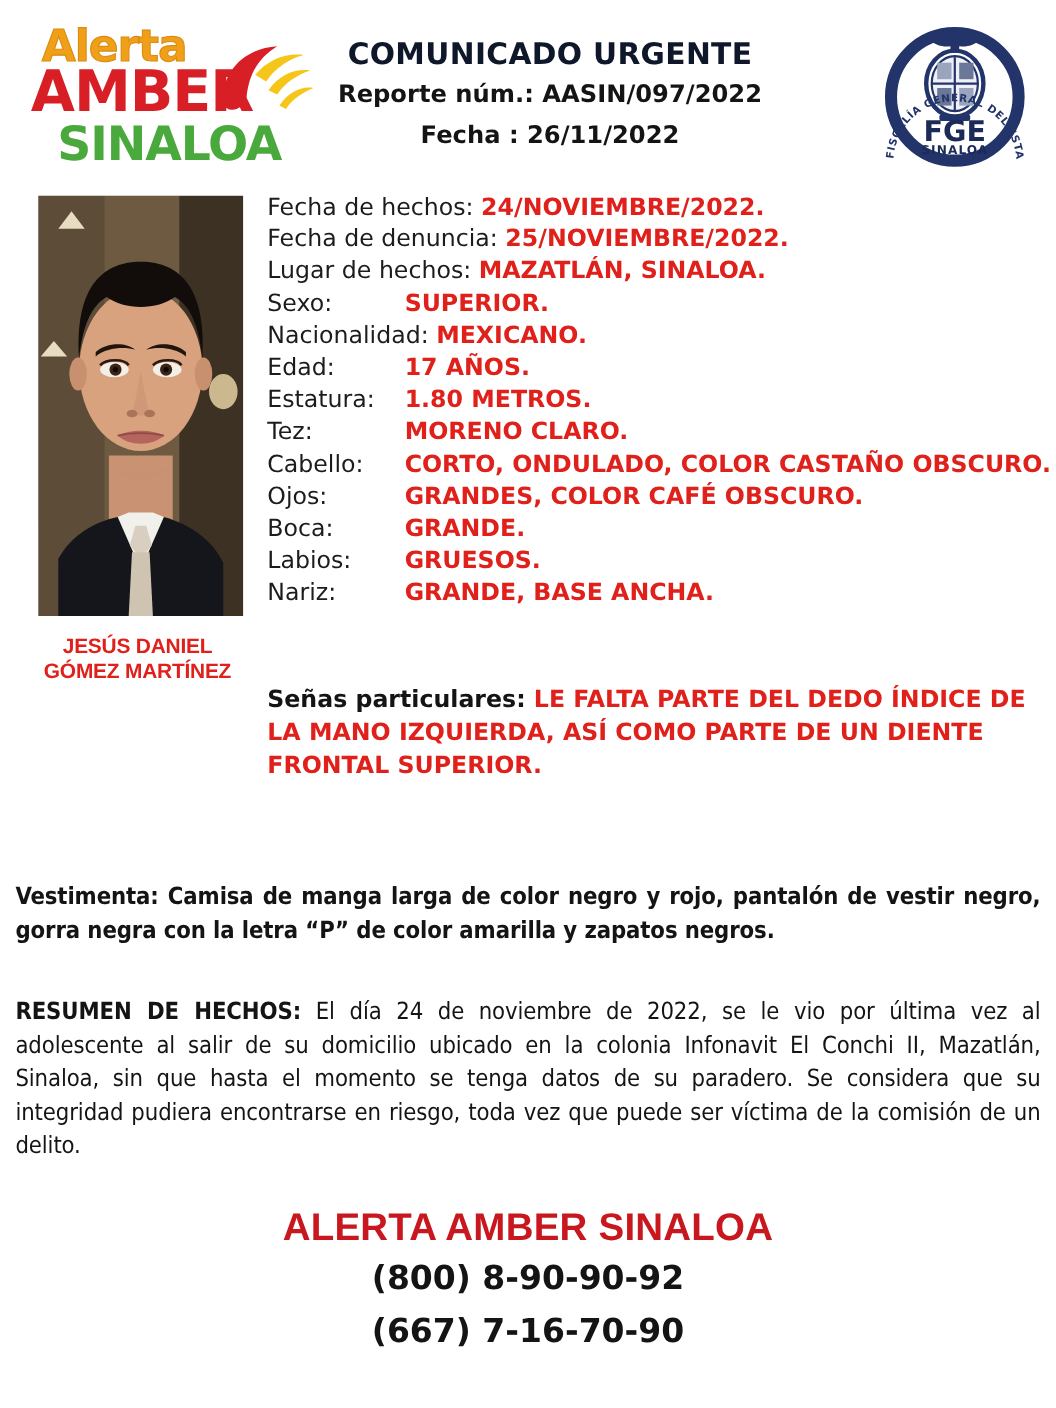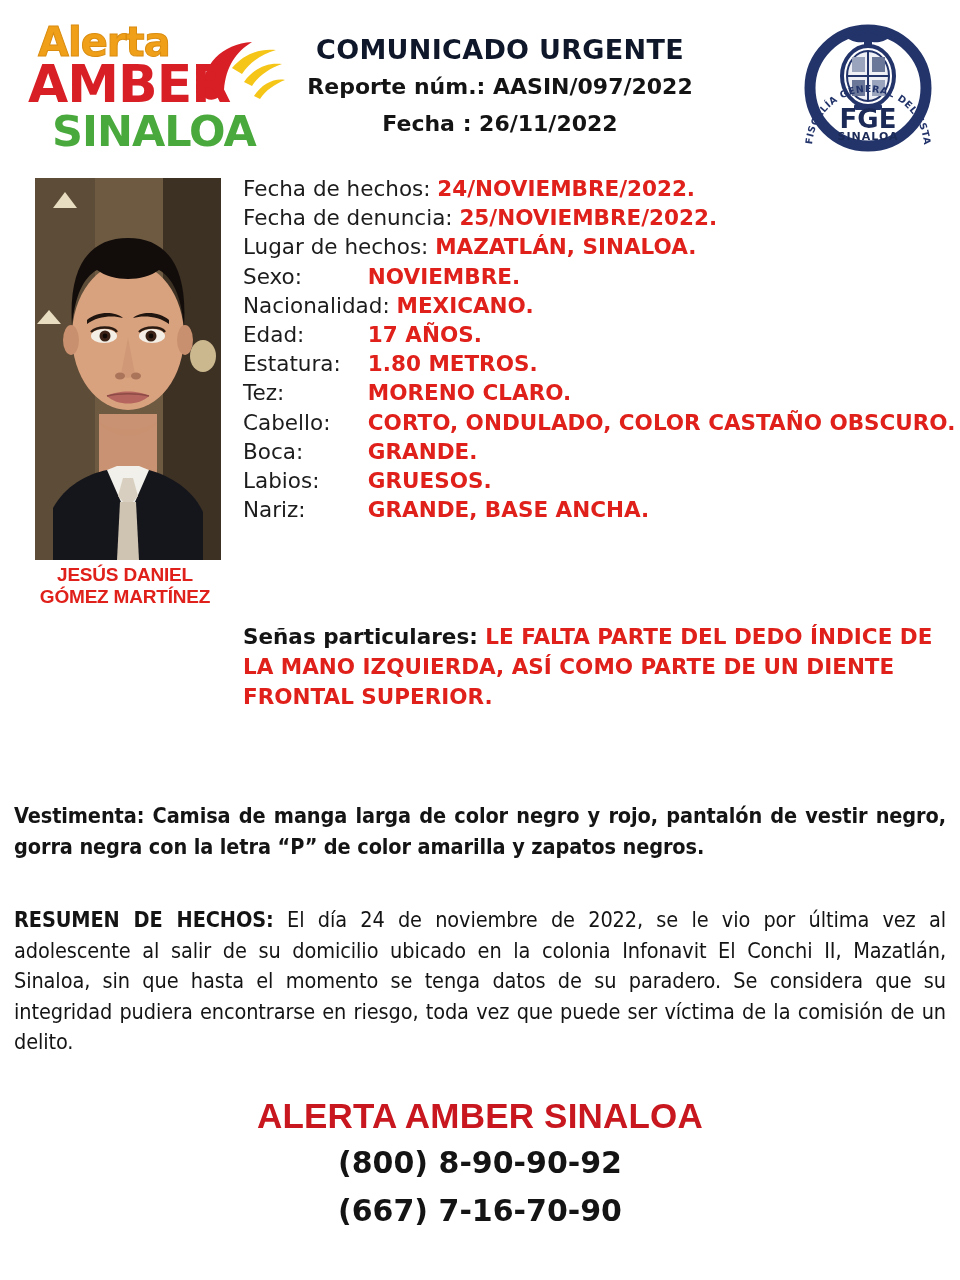--- a/index.html
+++ b/index.html
@@ -101,21 +101,21 @@
   .photo-wrap {
     position: absolute;
     left: 35px; top: 178px;
     width: 186px; height: 382px;
     overflow: hidden;
     background: #3a2f22;
   }
   .photo-canvas { display: block; width: 186px; height: 382px; }
   .photo-name {
     position: absolute;
-    left: 0px; top: 564px;
+    left: 0px; top: 578px;
     width: 250px;
     text-align: center;
     font-family: "Liberation Sans", sans-serif;
     font-size: 19px;
     font-weight: bold;
     color: #e0201a;
     line-height: 1.15;
     letter-spacing: -0.2px;
   }
 
@@ -308,26 +308,27 @@
 
 <div class="photo-name">
   <div>JESÚS DANIEL</div>
   <div>GÓMEZ MARTÍNEZ</div>
 </div>
 
 <div class="details">
     <div class="drow"><span class="dlabel">Fecha de hechos:</span> <span class="dval">24/NOVIEMBRE/2022.</span></div>
     <div class="drow"><span class="dlabel">Fecha de denuncia:</span> <span class="dval">25/NOVIEMBRE/2022.</span></div>
     <div class="drow"><span class="dlabel">Lugar de hechos:</span> <span class="dval">MAZATLÁN, SINALOA.</span></div>
-    <div class="drow tabbed"><span class="dlabel">Sexo:</span> <span class="dval">NOVIEMBRE.</span></div>
+    <div class="drow tabbed"><span class="dlabel">Sexo:</span> <span class="dval">SUPERIOR.</span></div>
     <div class="drow"><span class="dlabel">Nacionalidad:</span> <span class="dval">MEXICANO.</span></div>
     <div class="drow tabbed"><span class="dlabel">Edad:</span> <span class="dval">17 AÑOS.</span></div>
     <div class="drow tabbed"><span class="dlabel">Estatura:</span> <span class="dval">1.80 METROS.</span></div>
     <div class="drow tabbed"><span class="dlabel">Tez:</span> <span class="dval">MORENO CLARO.</span></div>
     <div class="drow tabbed"><span class="dlabel">Cabello:</span> <span class="dval">CORTO, ONDULADO, COLOR CASTAÑO OBSCURO.</span></div>
+    <div class="drow tabbed"><span class="dlabel">Ojos:</span> <span class="dval">GRANDES, COLOR CAFÉ OBSCURO.</span></div>
     <div class="drow tabbed"><span class="dlabel">Boca:</span> <span class="dval">GRANDE.</span></div>
     <div class="drow tabbed"><span class="dlabel">Labios:</span> <span class="dval">GRUESOS.</span></div>
     <div class="drow tabbed"><span class="dlabel">Nariz:</span> <span class="dval">GRANDE, BASE ANCHA.</span></div>
   </div>
 
 <div class="senas">
   <span class="slabel">Señas particulares:</span>
   <span class="sval">LE FALTA PARTE DEL DEDO ÍNDICE DE LA MANO IZQUIERDA, ASÍ COMO PARTE DE UN DIENTE FRONTAL SUPERIOR.</span>
 </div>
 

